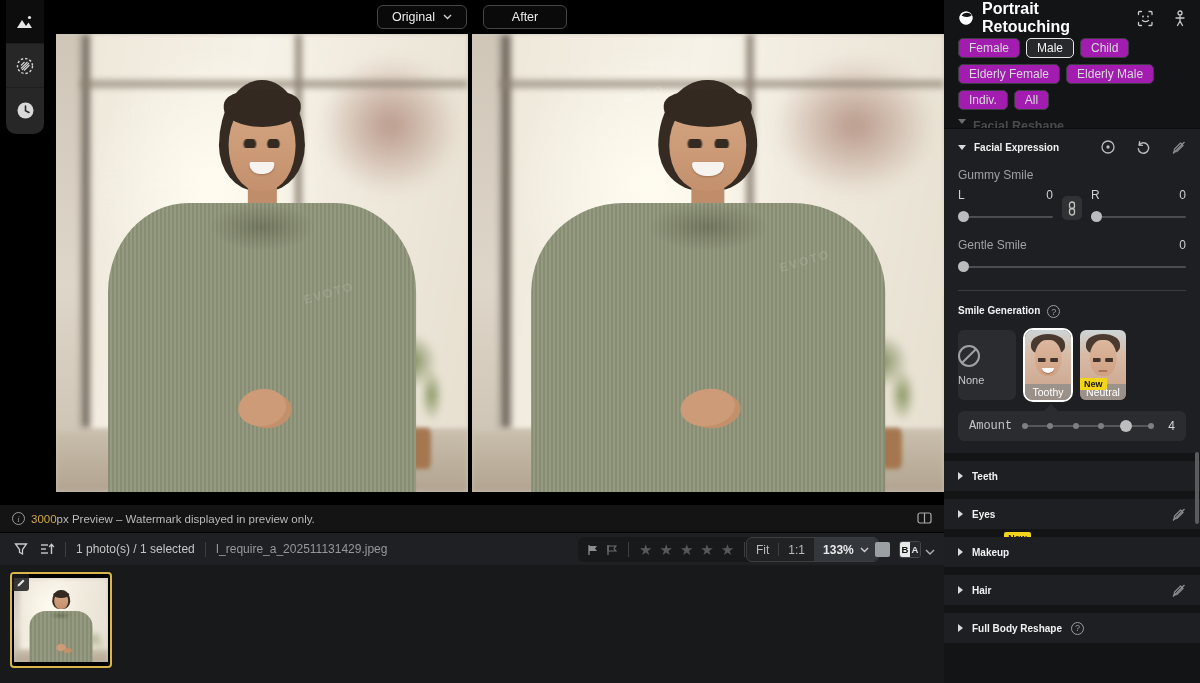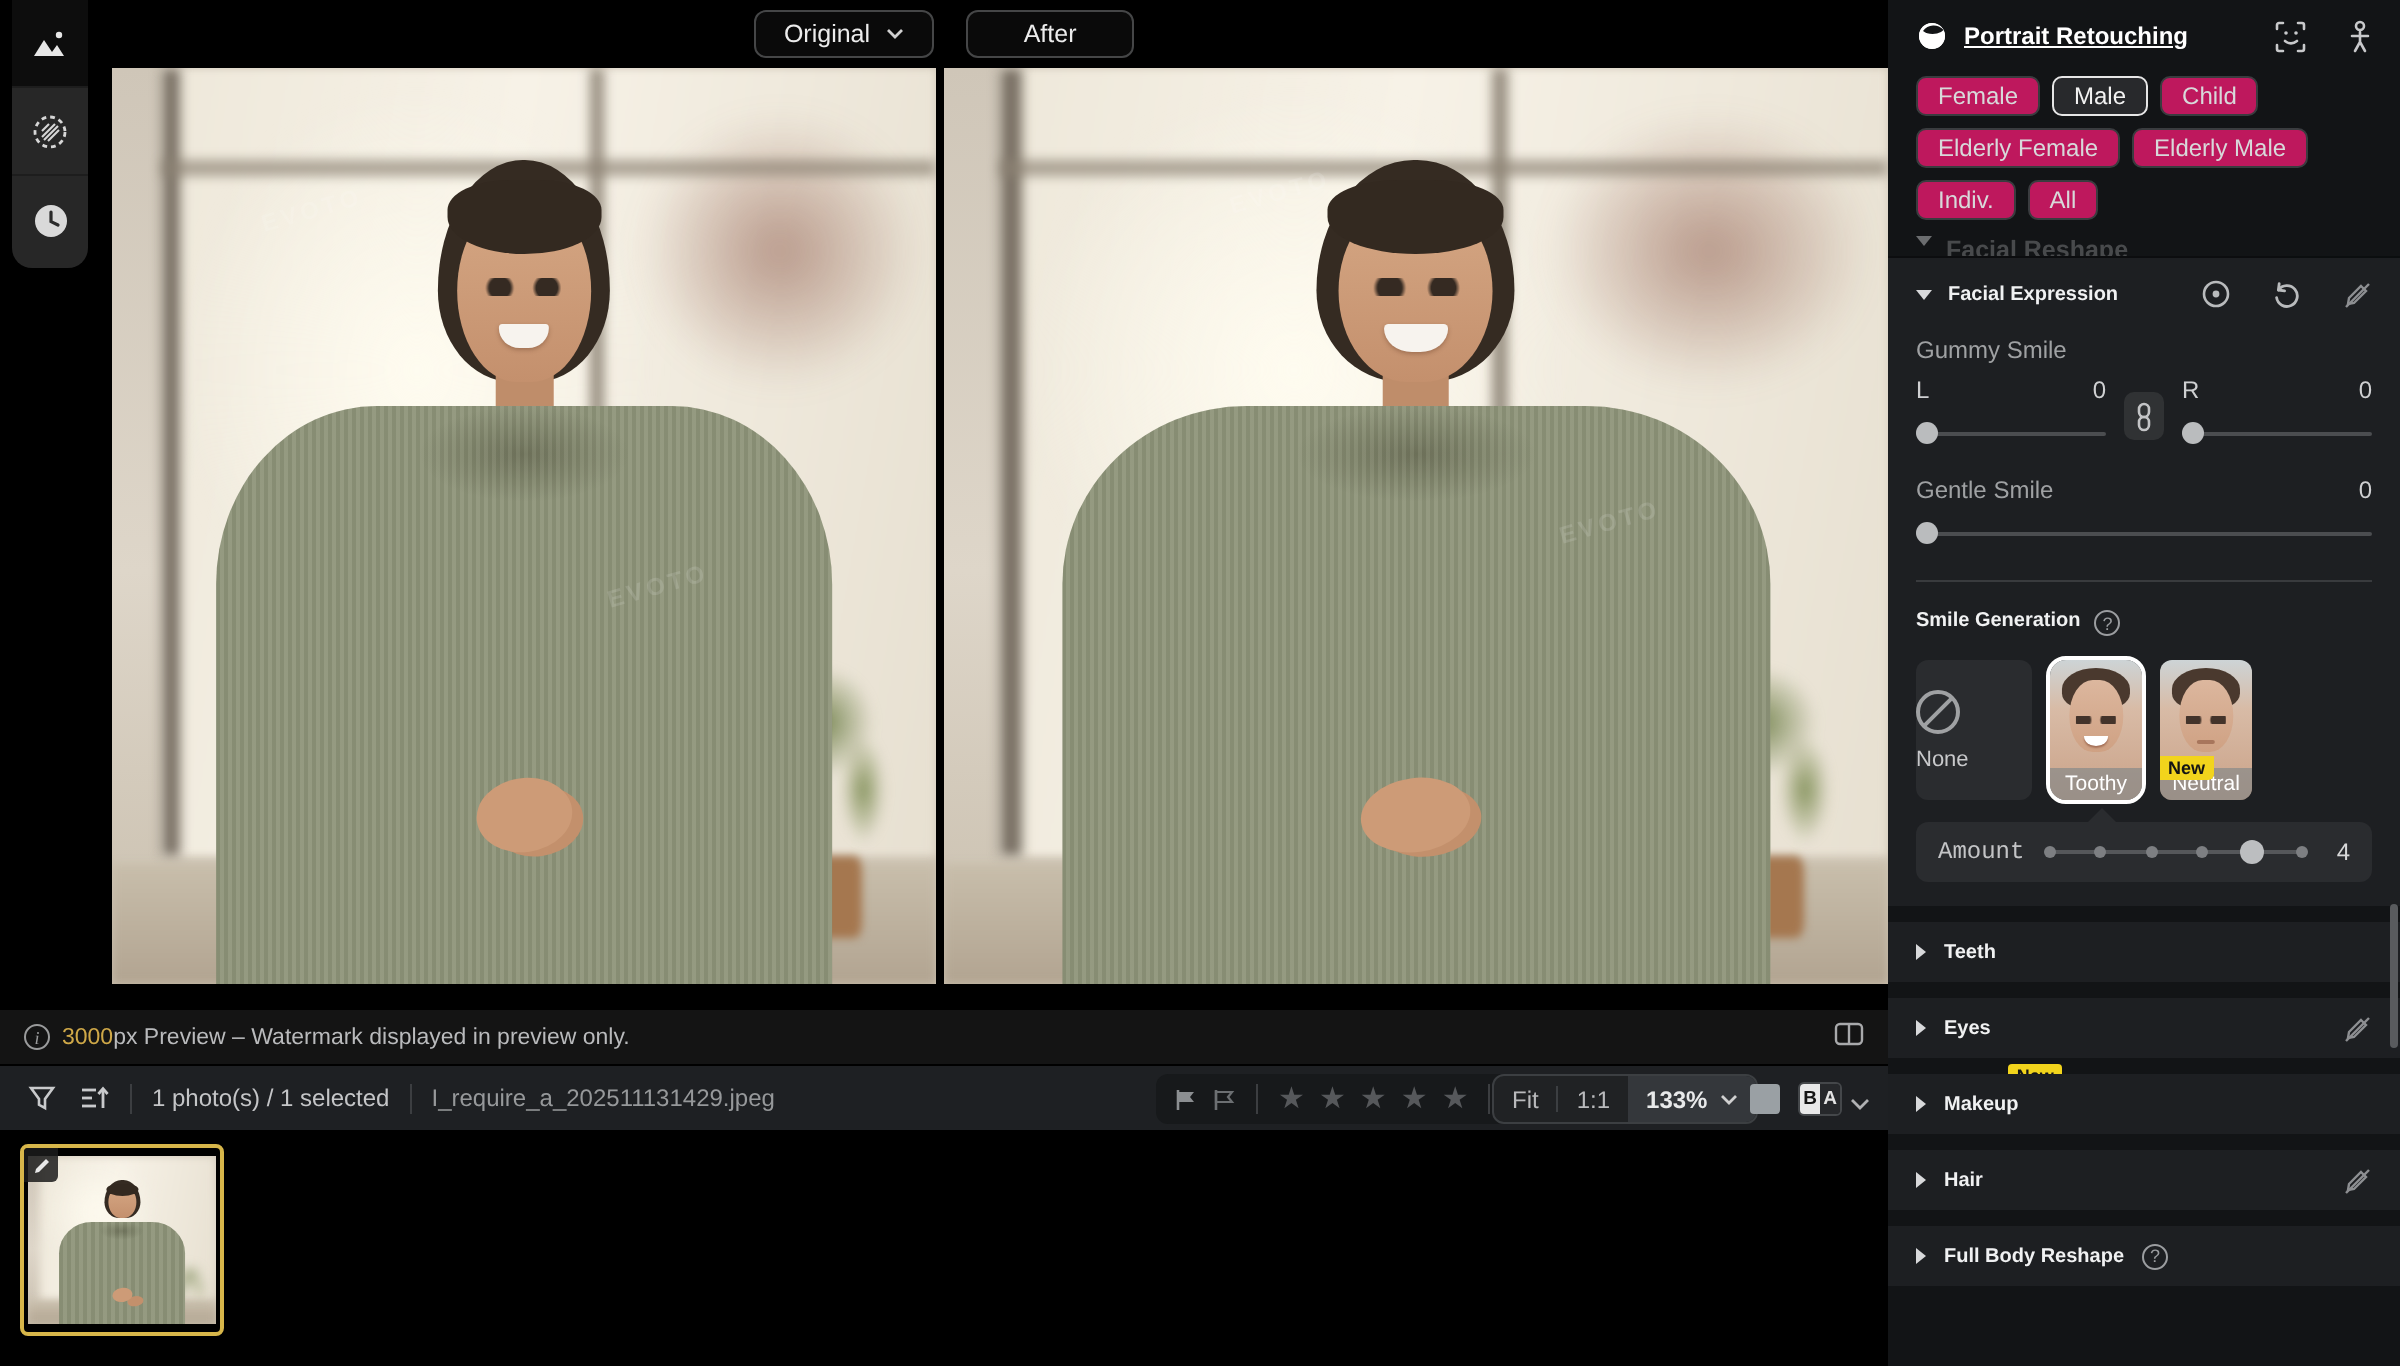--- a/index.html
+++ b/index.html
@@ -1,21 +1,21 @@
 <!DOCTYPE html>
 <html><head>
 <meta charset="utf-8">
 <style>
   * { box-sizing: border-box; margin: 0; padding: 0; }
   html,body { width:1200px; height:683px; background:#000; overflow:hidden;
               font-family:"Liberation Sans", sans-serif; }
   #app { position:relative; width:1200px; height:683px; background:#000; color:#e8e9ea; }
 
   
-  .canvas-col { position:absolute; left:0; top:0; width:944px; height:565px; display:flex; flex-direction:column; }
+  .canvas-col { position:absolute; left:0; top:0; width:944px; height:683px; display:flex; flex-direction:column; }
   .top-bar { height:34px; background:#000; display:flex; justify-content:center; align-items:center; gap:16px; }
   .tb-btn { height:24px; border:1px solid #454647; border-radius:6px; background:#0a0a0a;
             color:#ececec; font-size:12.5px; display:flex; align-items:center; justify-content:center;
             gap:8px; padding:0 14px; cursor:pointer; }
   .tb-btn.after { width:84px; }
   .chev { width:9px; height:6px; display:inline-block; }
   .chev svg { display:block; }
 
   .viewer { height:458px; display:flex; background:#000; }
   .viewer .lspace { width:56px; }
@@ -91,25 +91,25 @@
 
   
   .rail { position:absolute; left:6px; top:0; width:38px; height:134px; background:#272727; border-radius:0 0 10px 10px; z-index:5; box-shadow:0 1px 4px rgba(0,0,0,.5); }
   .rail-cell { height:44px; display:flex; align-items:center; justify-content:center; cursor:pointer; border-bottom:1px solid #1d1d1d; }
   .rail-cell:last-child { border-bottom:none; }
   .rail-cell.active { background:#0d0d0d; border-radius:0 0 0 0; }
 
   
   .panel { position:absolute; left:944px; top:0; width:256px; height:683px; background:#121416; display:flex; flex-direction:column; overflow:hidden; }
   .p-header { height:36px; display:flex; align-items:center; padding:0 14px; gap:8px; flex:none; }
-  .p-title { font-size:12px; font-weight:bold; color:#fff;text-decoration:underline; }
+  .p-title { font-size:16px; font-weight:bold; color:#fff; }
   .p-header .spacer { flex:1; }
   .hicon { color:#c8c9cb; display:flex; cursor:pointer; }
   .tags { padding:2px 10px 6px 14px; display:flex; flex-wrap:wrap; gap:6px; flex:none; }
-  .tag { background:#be185d; border:1px solid #3a3c3f; color:#d8d9da; font-size:12px; padding:2px 10px; border-radius:5px; cursor:pointer; white-space:nowrap; }
+  .tag { background:#a21caf; border:1px solid #3a3c3f; color:#d8d9da; font-size:12px; padding:2px 10px; border-radius:5px; cursor:pointer; white-space:nowrap; }
   .tag.selected { background:#28292c; border-color:#e6e6e6; color:#f2f2f2; }
   .clipped { height:13px; overflow:hidden; padding-left:14px; opacity:.45; flex:none; border-bottom:1px solid #050607; }
   .clipped span { display:inline-flex; align-items:flex-start; gap:7px; font-size:12.5px; font-weight:bold; color:#8a8c8e; transform:translateY(-3px); }
 
   .fe-card { background:#1d1f22; padding:10px 14px 12px; flex:none; }
   .sec-head { display:flex; align-items:center; gap:8px; }
   .tri-down { width:0; height:0; border-left:4px solid transparent; border-right:4px solid transparent; border-top:5px solid #d8d9db; }
   .tri-right { width:0; height:0; border-top:4px solid transparent; border-bottom:4px solid transparent; border-left:5px solid #d8d9db; }
   .sec-title { font-size:10px; font-weight:bold; color:#f0f1f2; }
   .sec-head .spacer { flex:1; }

